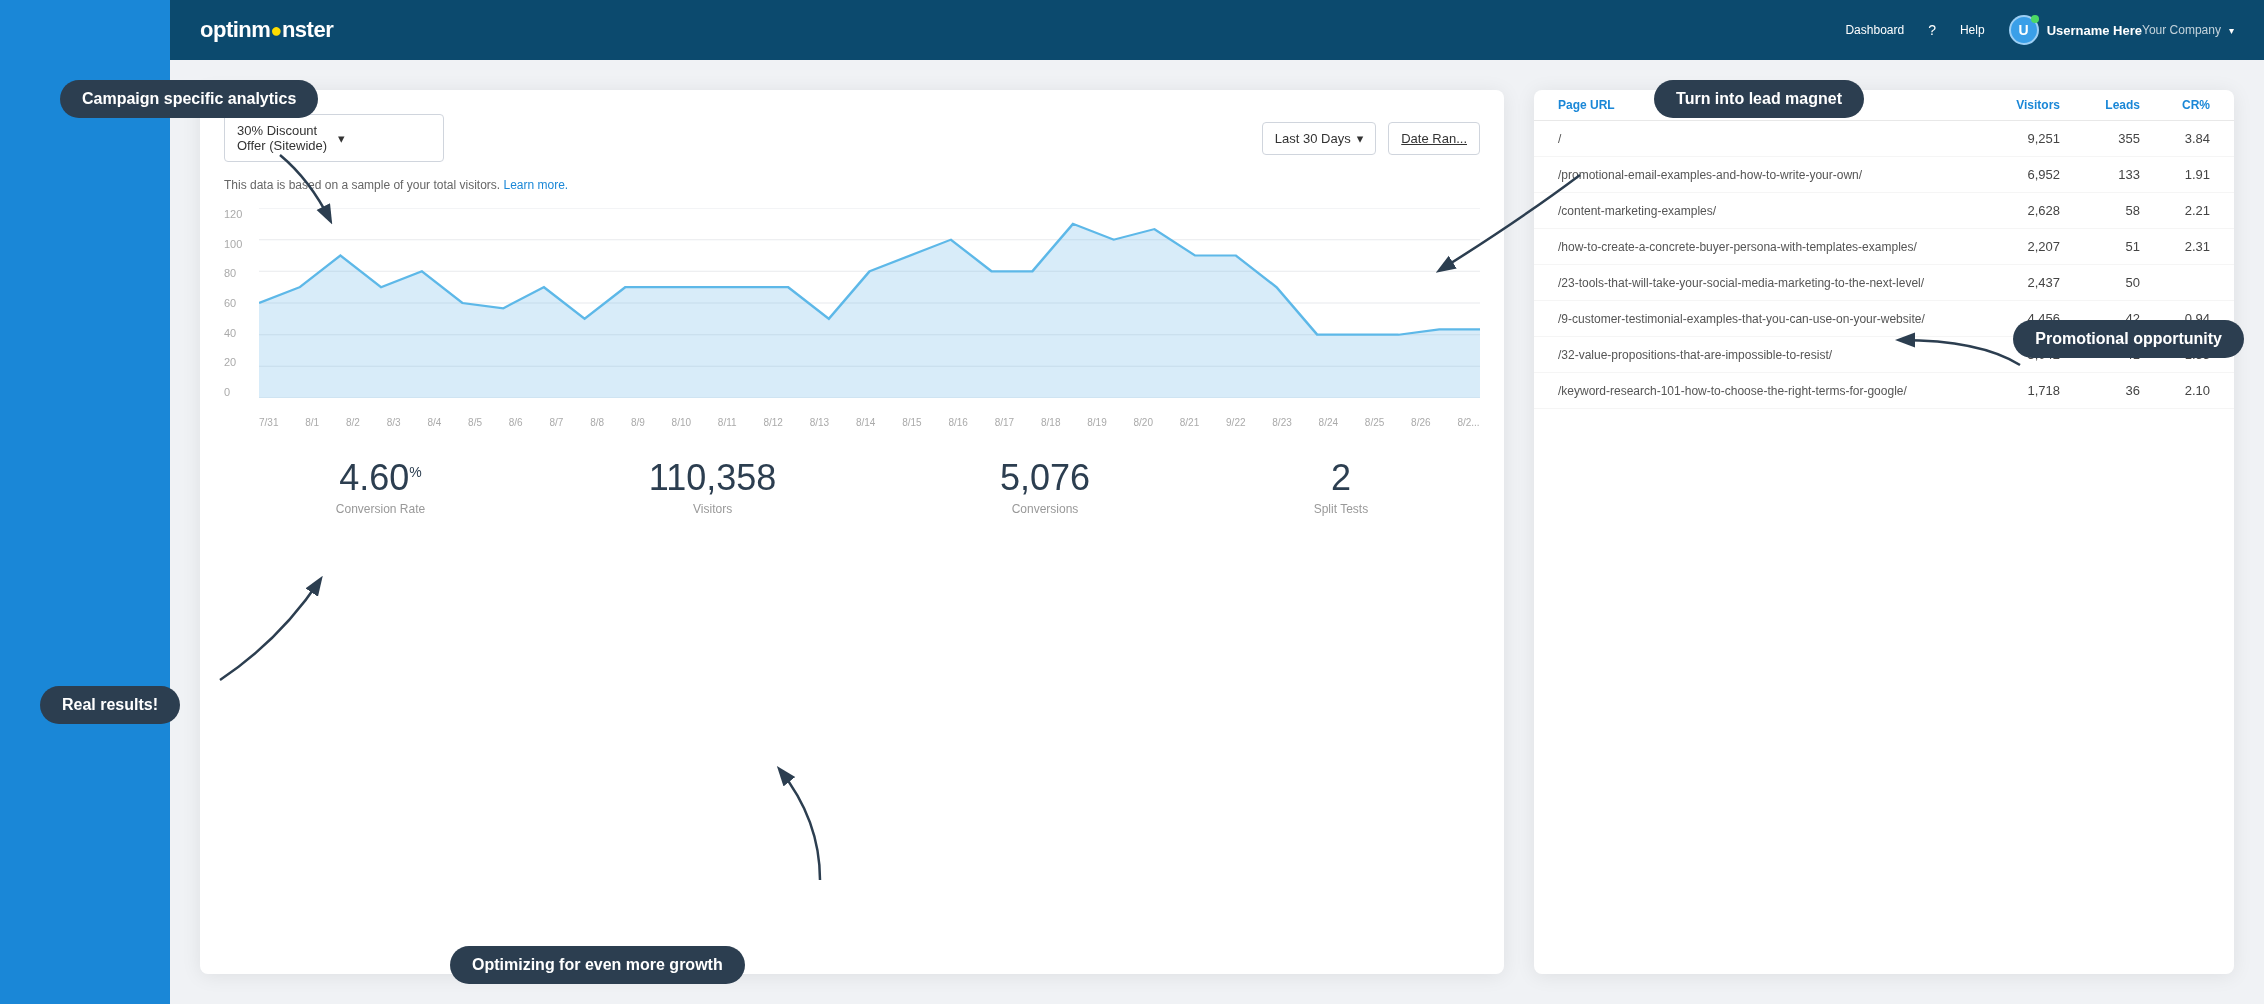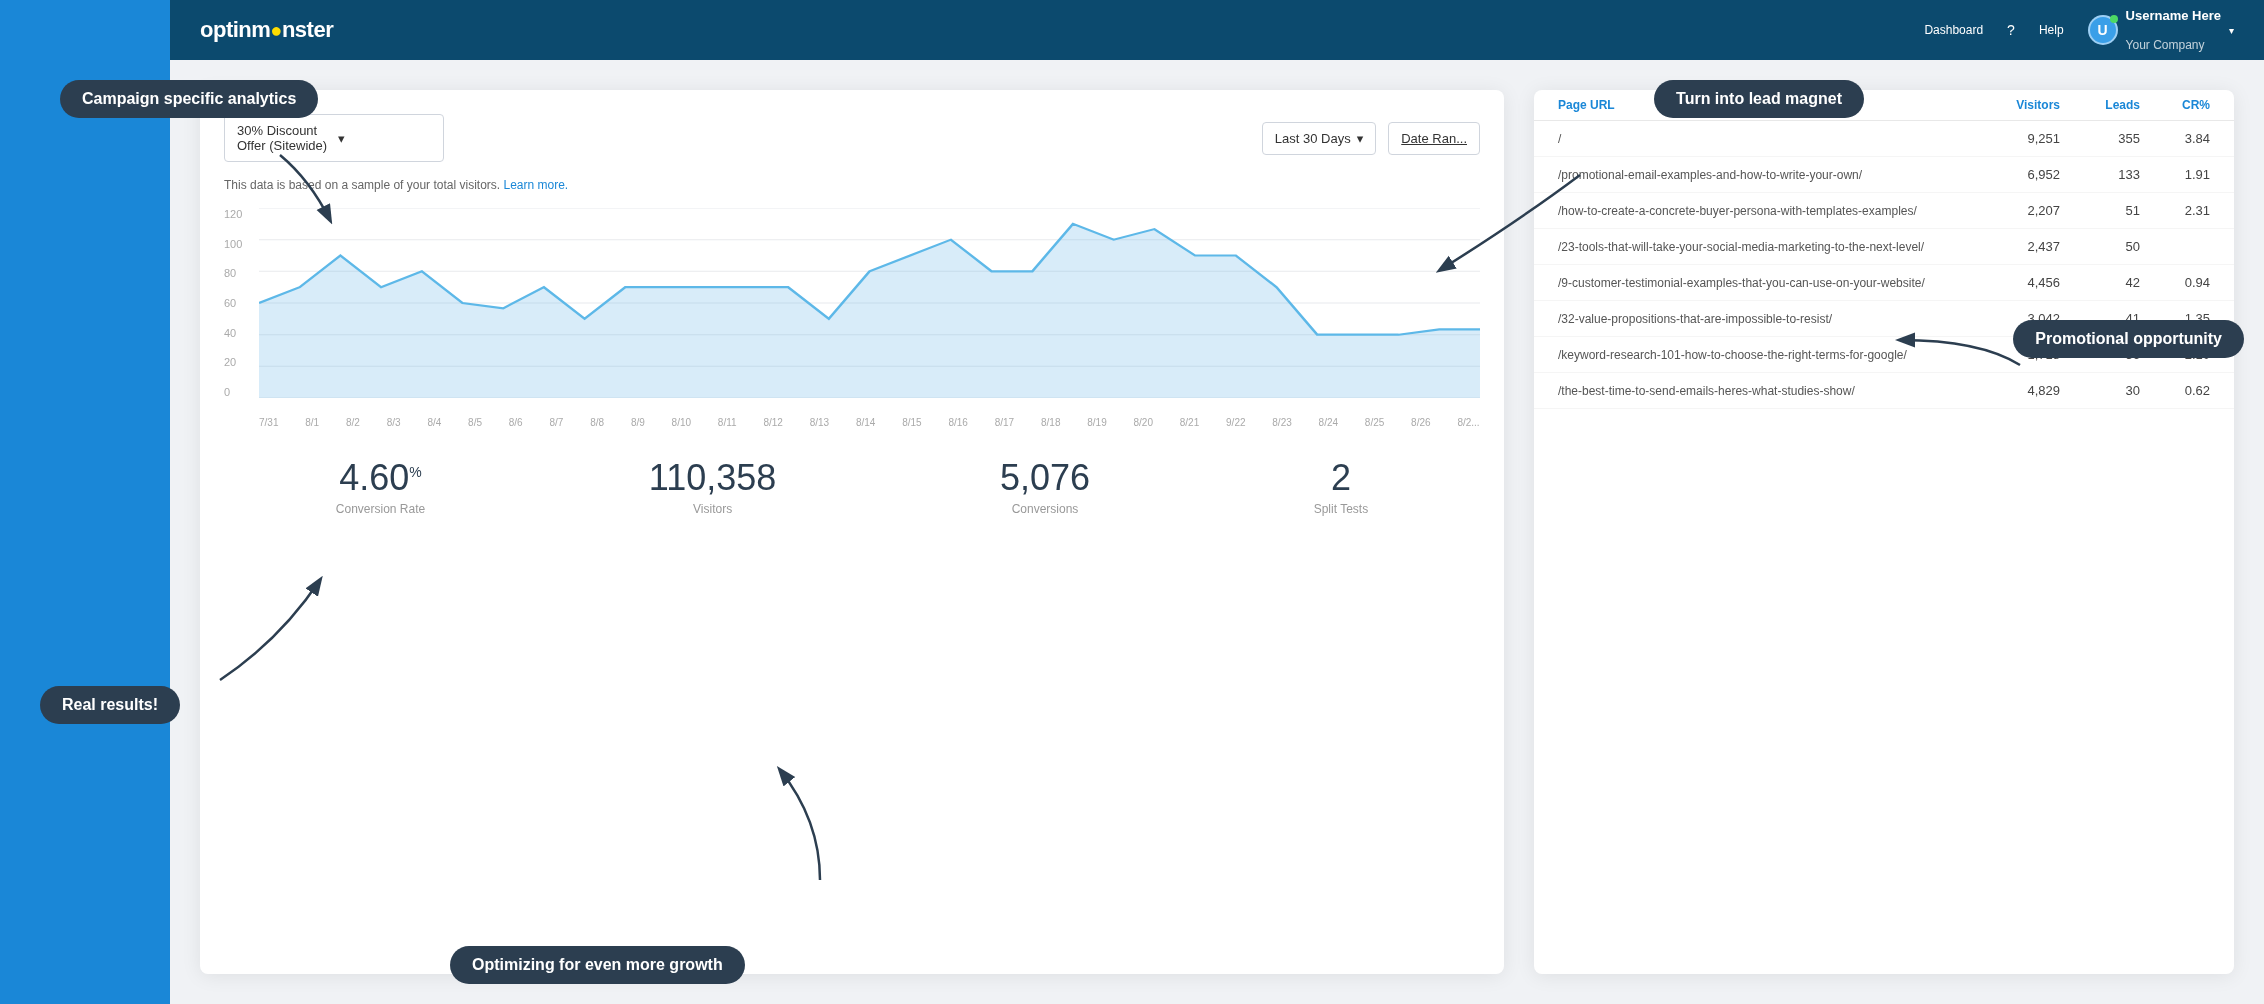--- a/index.html
+++ b/index.html
@@ -77,22 +77,21 @@
       width: 8px;
       height: 8px;
       background: #4cd964;
       border-radius: 50%;
       position: absolute;
       top: -2px;
       right: -2px;
     }
     .nav-user-info {
       display: flex;
-      flex-direction: column;
-      gap: 15px;
+      flex-direction: row;
     }
     .nav-username {
       font-size: 13px;
       font-weight: 600;
       color: white;
     }
     .nav-company {
       font-size: 12px;
       color: rgba(255,255,255,0.75);
     }
@@ -578,20 +577,26 @@
       <div class="td">355</div>
       <div class="td">3.84</div>
     </div>
         <div class="table-row">
       <div class="td-url">/promotional-email-examples-and-how-to-write-your-own/</div>
       <div class="td">6,952</div>
       <div class="td">133</div>
       <div class="td">1.91</div>
     </div>
         <div class="table-row">
+      <div class="td-url">/content-marketing-examples/</div>
+      <div class="td">2,628</div>
+      <div class="td">58</div>
+      <div class="td">2.21</div>
+    </div>
+        <div class="table-row">
       <div class="td-url">/how-to-create-a-concrete-buyer-persona-with-templates-examples/</div>
       <div class="td">2,207</div>
       <div class="td">51</div>
       <div class="td">2.31</div>
     </div>
         <div class="table-row">
       <div class="td-url">/23-tools-that-will-take-your-social-media-marketing-to-the-next-level/</div>
       <div class="td">2,437</div>
       <div class="td">50</div>
       <div class="td"></div>
@@ -606,26 +611,20 @@
       <div class="td-url">/32-value-propositions-that-are-impossible-to-resist/</div>
       <div class="td">3,042</div>
       <div class="td">41</div>
       <div class="td">1.35</div>
     </div>
         <div class="table-row">
       <div class="td-url">/keyword-research-101-how-to-choose-the-right-terms-for-google/</div>
       <div class="td">1,718</div>
       <div class="td">36</div>
       <div class="td">2.10</div>
-    </div>
-        <div class="table-row">
-      <div class="td-url">/the-best-time-to-send-emails-heres-what-studies-show/</div>
-      <div class="td">4,829</div>
-      <div class="td">30</div>
-      <div class="td">0.62</div>
     </div>
       </div>
   </div>
 </div>
 
 <div class="callout campaign-analytics">Campaign specific analytics</div>
 <div class="callout real-results">Real results!</div>
 <div class="callout optimizing">Optimizing for even more growth</div>
 <div class="callout lead-magnet">Turn into lead magnet</div>
 <div class="callout promotional">Promotional opportunity</div>

